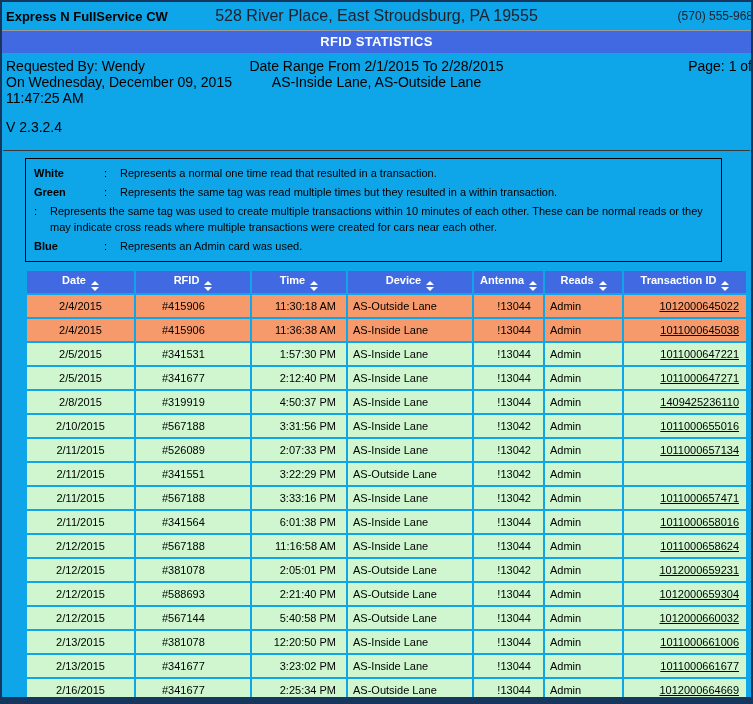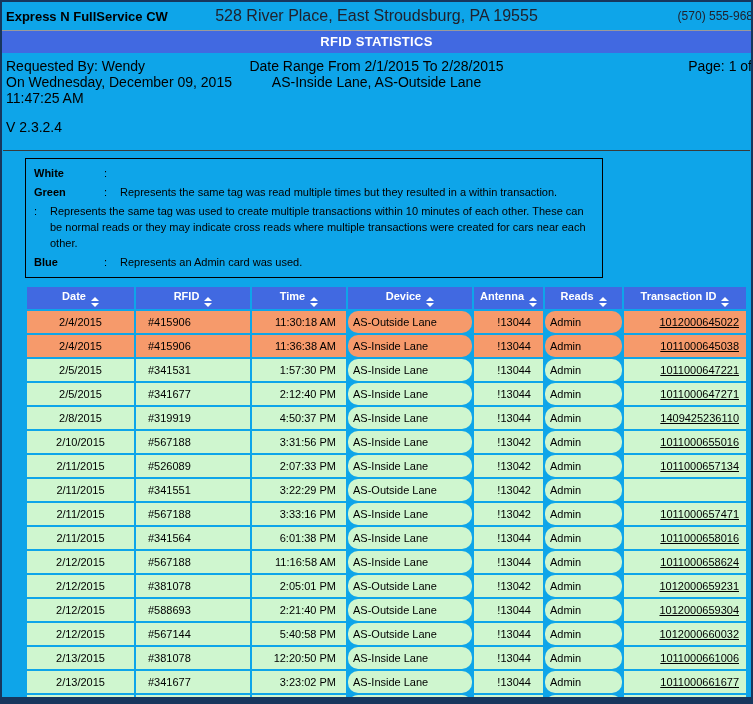--- a/index.html
+++ b/index.html
@@ -19,40 +19,40 @@
               text-align:center; font-size:13px; font-weight:bold; letter-spacing:.3px; }
   
   .info { position:relative; height:97px; font-size:14px; padding-top:5px; box-sizing:border-box; }
   .info-left { padding-left:4px; }
   .info-left div { line-height:16px; }
   .version { margin-top:13px; }
   .info-center { position:absolute; top:5px; left:0; right:0; text-align:center; line-height:16px; }
   .info-right { position:absolute; top:5px; right:0; white-space:nowrap; margin-right:-1px; }
   .hr { border-top:1px solid #3a3a3a; margin:0 1px; }
   
-  .legend-box { width:578px; margin:7px 0 7px 23px; box-sizing:border-box;
+  .legend-box { width:697px; margin:7px 0 7px 23px; box-sizing:border-box;
                 border:1px solid #000; padding:4px 8px; font-size:11px; }
   .legend-row { display:flex; line-height:16px; margin:2px 0 3px 0; }
   .legend-label { width:70px; font-weight:bold; flex:none; }
   .legend-colon { width:16px; flex:none; }
   .legend-text { flex:1; }
   
   table.grid { border-collapse:separate; border-spacing:2px; table-layout:fixed;
                width:723px; margin-left:23px; font-size:11px; }
   col.c-date{width:107px} col.c-rfid{width:114px} col.c-time{width:94px}
   col.c-device{width:124px} col.c-antenna{width:69px} col.c-reads{width:77px}
   col.c-tx{width:122px}
   th { background:#4169E1; color:#fff; font-weight:bold; height:22px;
        font-size:11px; text-align:center; padding:0; white-space:nowrap; cursor:pointer; }
   td { height:22px; padding:0; white-space:nowrap; overflow:hidden; }
   tr.orange td { background:#F69A6B; }
   tr.green  td { background:#CFF6CF; }
   td.a-center{ text-align:center; }
-  td.a-left  { text-align:left;  padding-left:12px; }
-  td.a-left2 { text-align:left;  padding-left:5px;border-radius:10px; }
+  td.a-left  { text-align:left;  padding-left:26px; }
+  td.a-left2 { text-align:left;  padding-left:5px; }
   td.a-right { text-align:right; padding-right:10px; }
   td.a-right2{ text-align:right; padding-right:12px; }
   td.a-right3{ text-align:right; padding-right:7px; }
   .tx-link { text-decoration:underline; color:#000; cursor:pointer; }
   
   .sort-icon { display:inline-flex; flex-direction:column; align-items:center;
                margin-left:5px; vertical-align:-1px; }
   .sort-icon i { display:block; width:0; height:0;
                  border-left:4px solid transparent; border-right:4px solid transparent; }
   .sort-icon .up { border-bottom:4px solid #fff; margin-bottom:2px; }
@@ -88,20 +88,21 @@
       <span>Page: 1 of</span>
     </div>
   </div>
 
   <div class="hr"></div>
 
   <div class="legend-box">
       <div class="legend-row">
         <span class="legend-label">White</span>
         <span class="legend-colon">:</span>
+        <span class="legend-text">Represents a normal one time read that resulted in a transaction.</span>
       </div>
       <div class="legend-row">
         <span class="legend-label">Green</span>
         <span class="legend-colon">:</span>
         <span class="legend-text">Represents the same tag was read multiple times but they resulted in a within transaction.</span>
       </div>
       <div class="legend-row">
         <span class="legend-colon">:</span>
         <span class="legend-text">Represents the same tag was used to create multiple transactions within 10 minutes of each other. These can be normal reads or they may indicate cross reads where multiple transactions were created for cars near each other.</span>
       </div>

